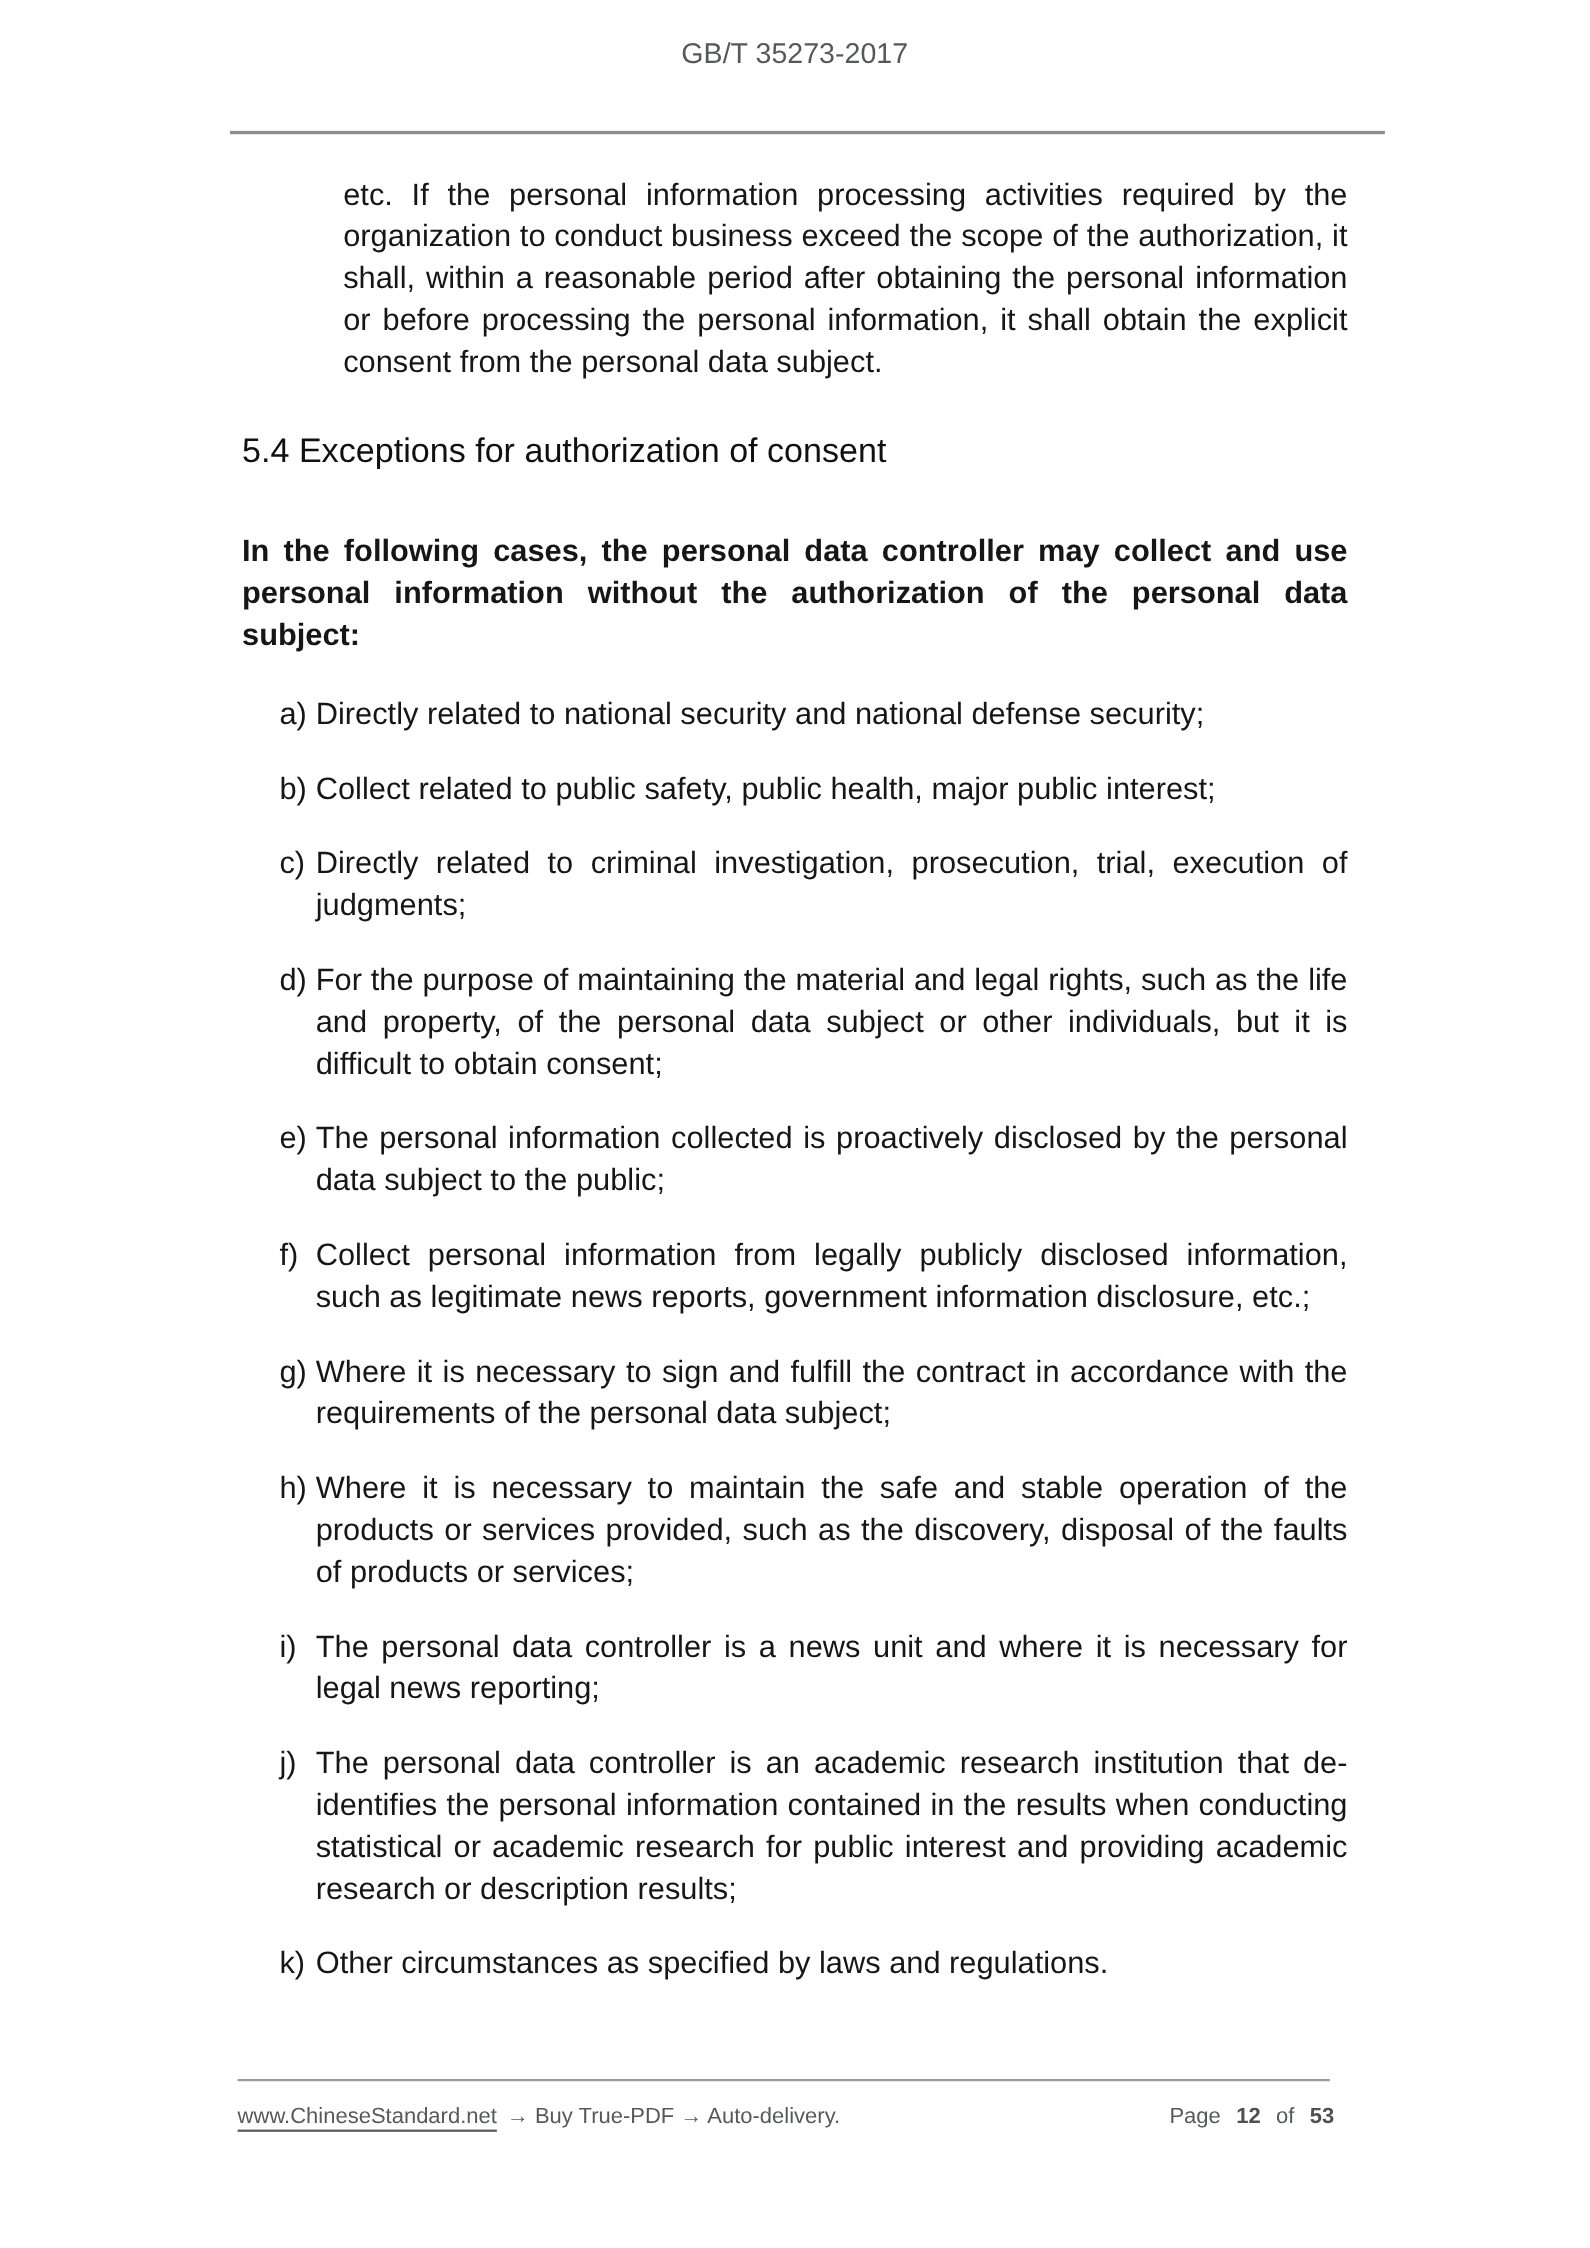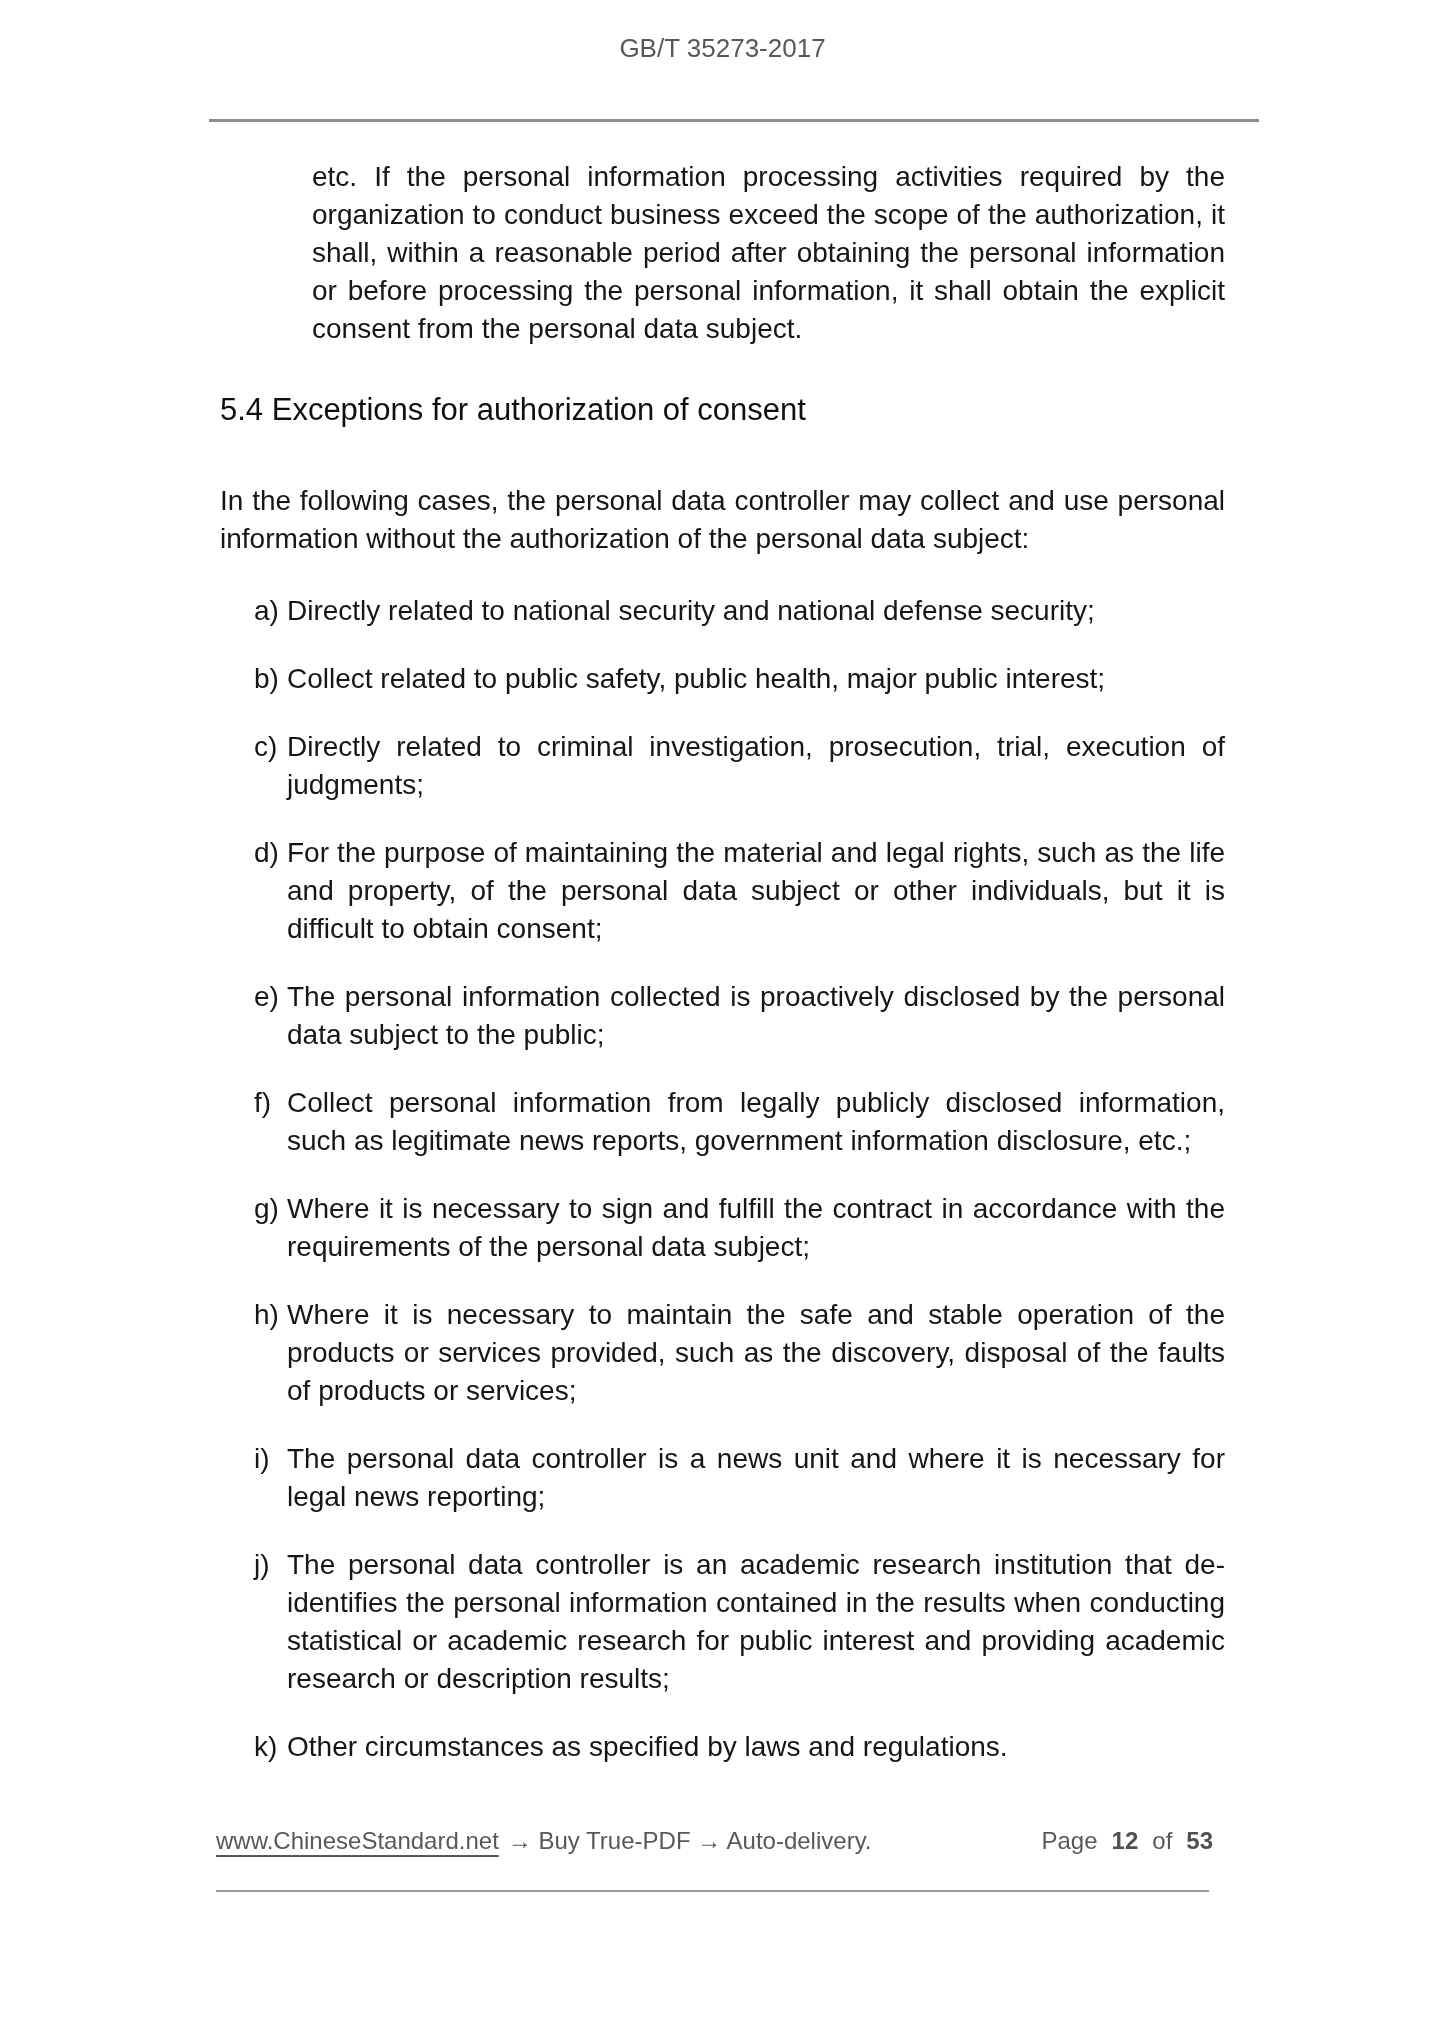--- a/index.html
+++ b/index.html
@@ -41,41 +41,41 @@
   }
   .intro-par { margin: 0 0 0 92px; }
   .section-heading {
     margin-top: 42px;
     font-size: 31px;
     line-height: 40px;
     font-weight: normal;
     color: #101010;
     text-align: left;
   }
-  .section-intro { margin-top: 52px; }
+  .section-intro { margin-top: 52px; font-weight: bold; }
   .li { position: relative; padding-left: 67px; margin-top: 30px; }
   .li-first { margin-top: 34px; }
   .li .marker { position: absolute; left: 34px; top: 0; }
 
   
   .footer-rule {
     position: absolute;
     top: 1890px; left: 216px;
     width: 993px; height: 2px;
     background: #9b9b9b;
   }
   .footer {
     position: absolute;
-    top: 1822px; left: 216px;
+    top: 1905px; left: 216px;
     width: 997px;
     display: flex;
     justify-content: space-between;
     align-items: flex-end;
     color: #57585a;
-    font-size: 24px;
+    font-size: 20px;
     line-height: 38px;
   }
   .site-link {
     color: #57585a;
     text-decoration: underline;
     text-decoration-thickness: 2px;
     text-underline-offset: 6px;
     cursor: pointer;
   }
   .tagline { margin-left: 9px; }

